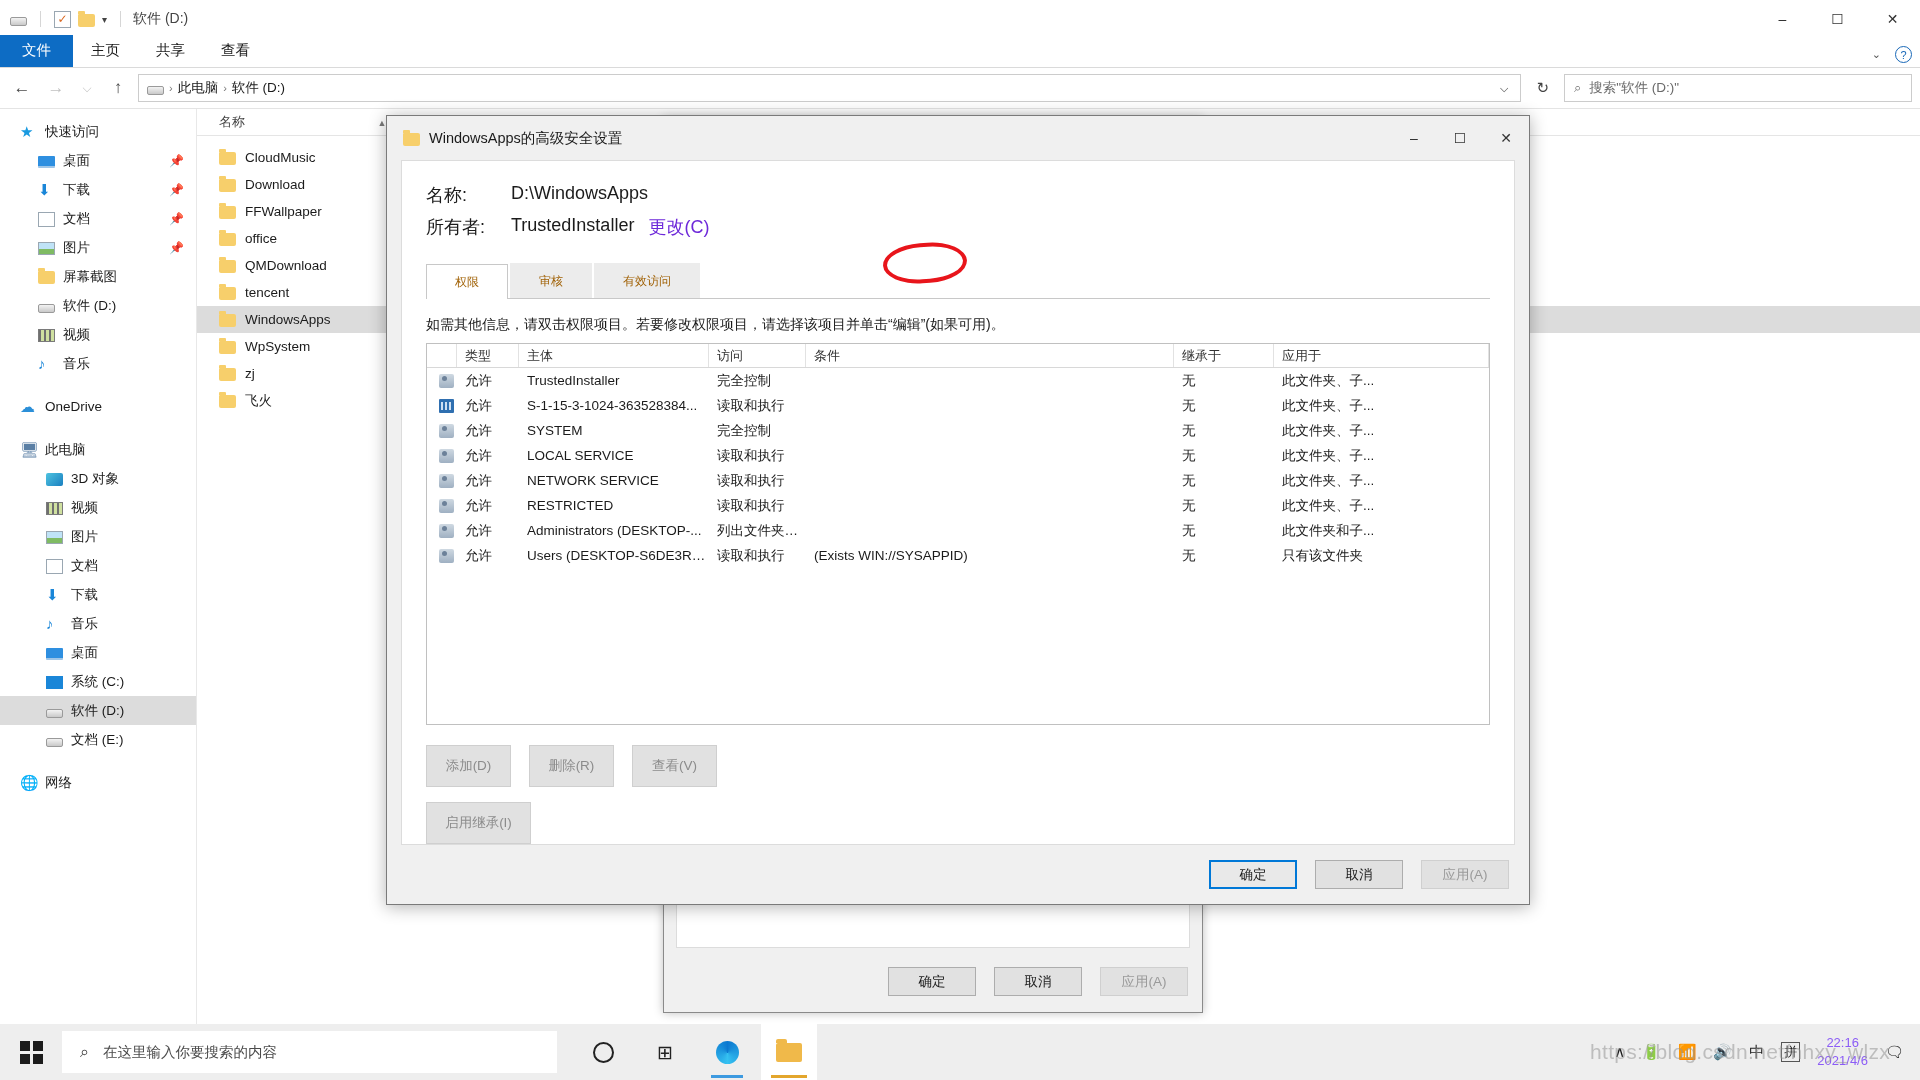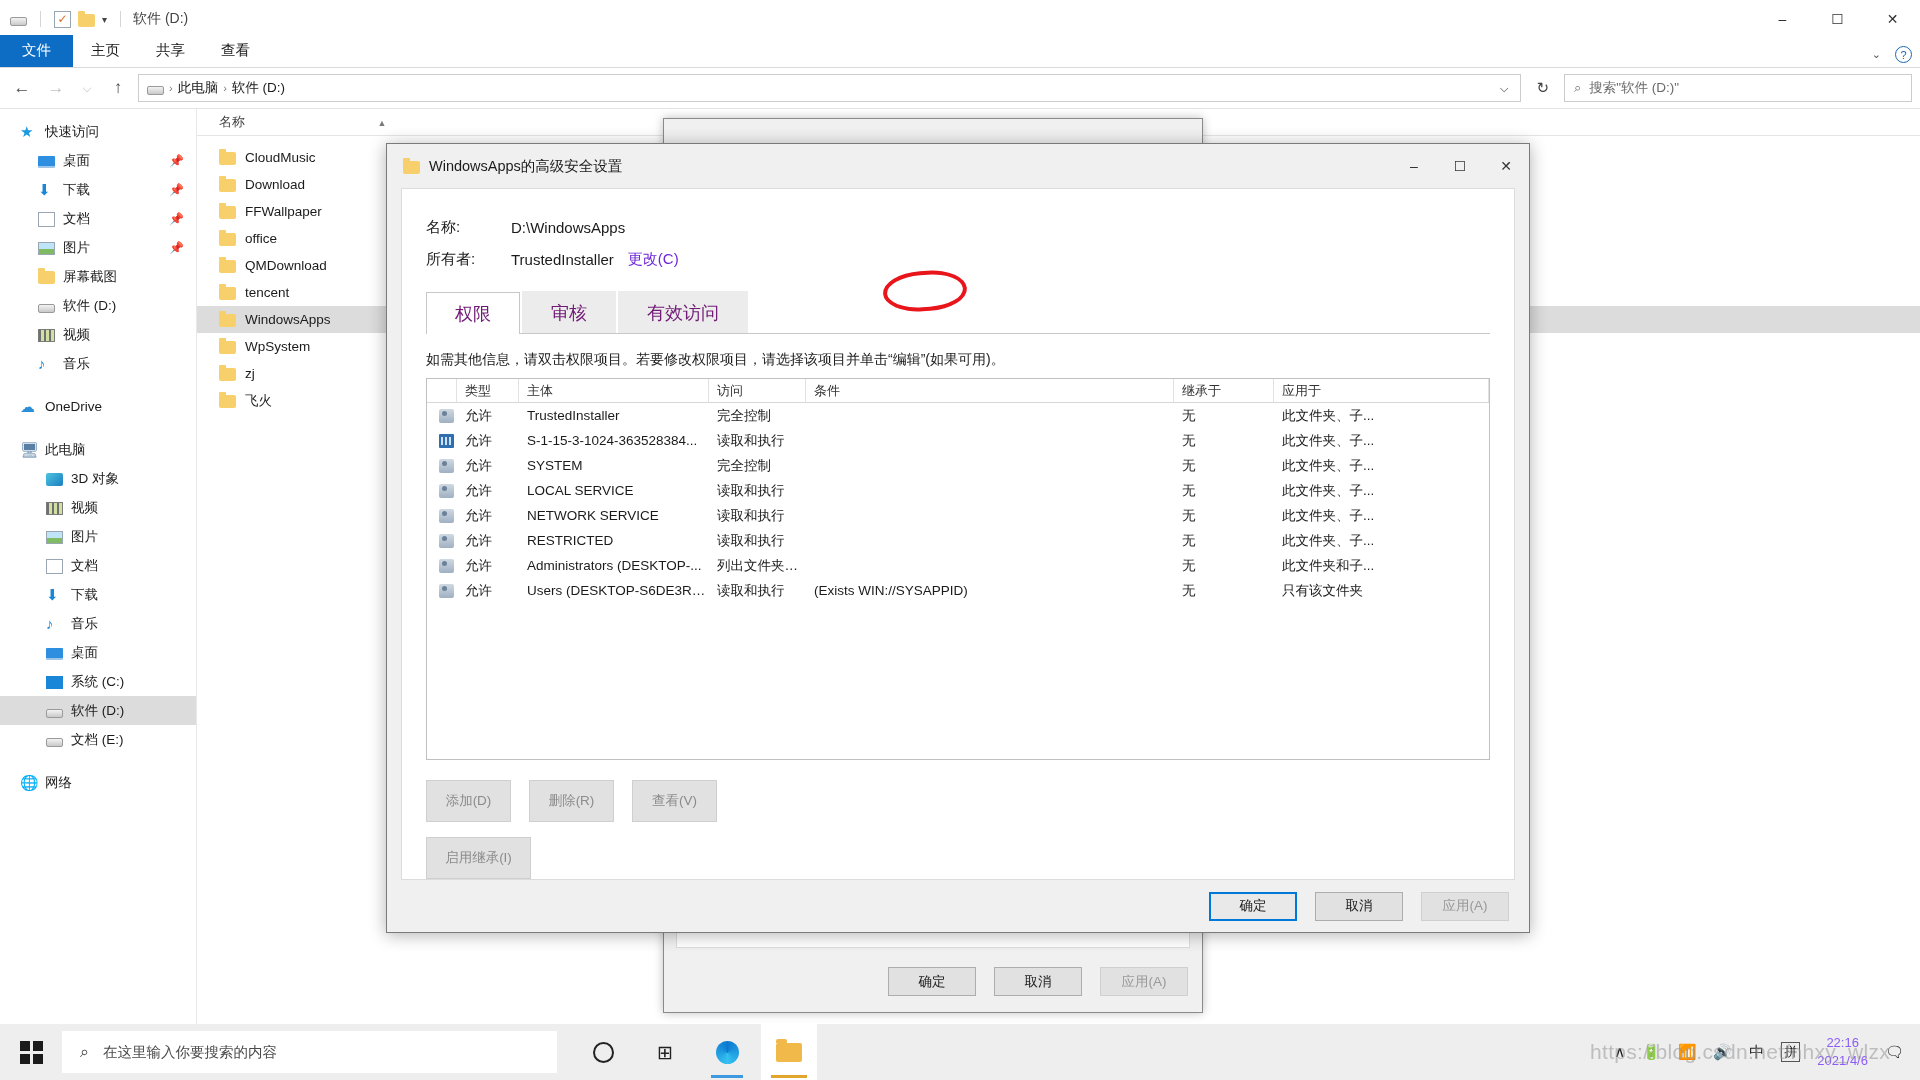--- a/index.html
+++ b/index.html
@@ -93,38 +93,38 @@
   .dlg-back { position:absolute; left:663px; top:118px; width:540px; height:895px;
               background:#f0f0f0; border:1px solid #8a8a8a; box-shadow:0 0 9px rgba(0,0,0,.25);
               display:flex; flex-direction:column; }
   .dlg-back .inner-white { position:absolute; left:12px; right:12px; top:780px; height:49px;
               background:#fff; border:1px solid #dcdcdc; }
   .dlg-back .btnrow { position:absolute; right:14px; bottom:16px; display:flex; gap:18px; }
 
   
   .dlg { position:absolute; left:386px; top:115px; width:1144px; height:790px;
          background:#f0f0f0; border:1px solid #7a7a7a; box-shadow:0 2px 16px rgba(0,0,0,.3);
-         display:flex; flex-direction:column;margin-top:28px; }
+         display:flex; flex-direction:column; }
   .dlg-title { height:44px; display:flex; align-items:center; padding-left:16px; background:#f0f0f0; }
   .dlg-title .t { font-size:14.5px; color:#1b1b1b; margin-left:9px; }
   .dlg-title .sp { flex:1; }
   .dlg-wb { width:46px; height:44px; display:flex; align-items:center; justify-content:center; font-size:14px; color:#333; }
 
   .dlg-body { flex:1; margin:0 14px 0 14px; background:#fff; border:1px solid #dcdcdc;
               padding:22px 24px 0 24px; display:flex; flex-direction:column; position:relative; }
 
-  .fieldrow { display:flex; align-items:center; height:32px; font-size:15px; color:#1b1b1b; }
+  .fieldrow { display:flex; align-items:flex-start; height:32px; font-size:18px; color:#1b1b1b; }
   .fieldrow .lab { width:85px; color:#1b1b1b; }
   .fieldrow .val { }
   .changelink { color:#6d28d9; margin-left:14px; cursor:pointer; }
   .redcircle { position:absolute; left:481px; top:82px; width:84px; height:40px;
                border:4px solid #e8151b; border-radius:50%/55%; transform:rotate(-4deg); pointer-events:none; }
 
   .tabs { display:flex; margin-top:16px; border-bottom:1px solid #c8c8c8; position:relative; }
-  .tab { padding:9px 28px 8px; font-size:18px; color:#701a75; border:1px solid transparent; border-bottom:none;
+  .tab { padding:9px 28px 8px; font-size:12px; color:#a16207; border:1px solid transparent; border-bottom:none;
          background:#ececec; margin-right:2px; }
   .tab.active { background:#fff; border-color:#c8c8c8; position:relative; top:1px; }
 
   .hint { font-size:14px; color:#1b1b1b; margin-top:17px; }
   .subhead { font-size:14px; color:#1b1b1b; margin-top:18px; }
 
   .grid { margin-top:9px; border:1px solid #c0c0c0; background:#fff; flex:0 0 382px;
           display:flex; flex-direction:column; overflow:hidden; }
   .grid-head { display:flex; height:24px; align-items:center; font-size:13px; color:#333;
                border-bottom:1px solid #d8d8d8; }

